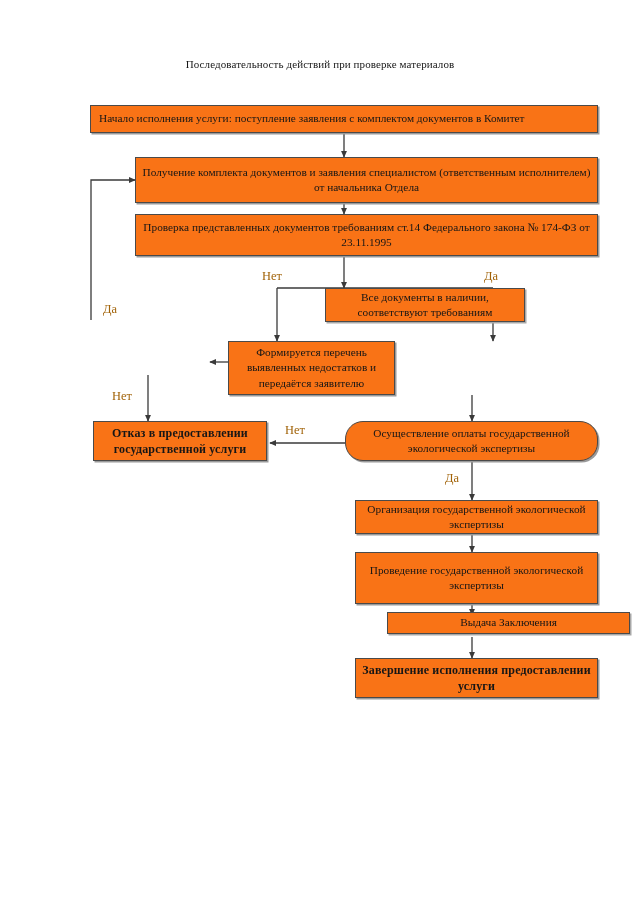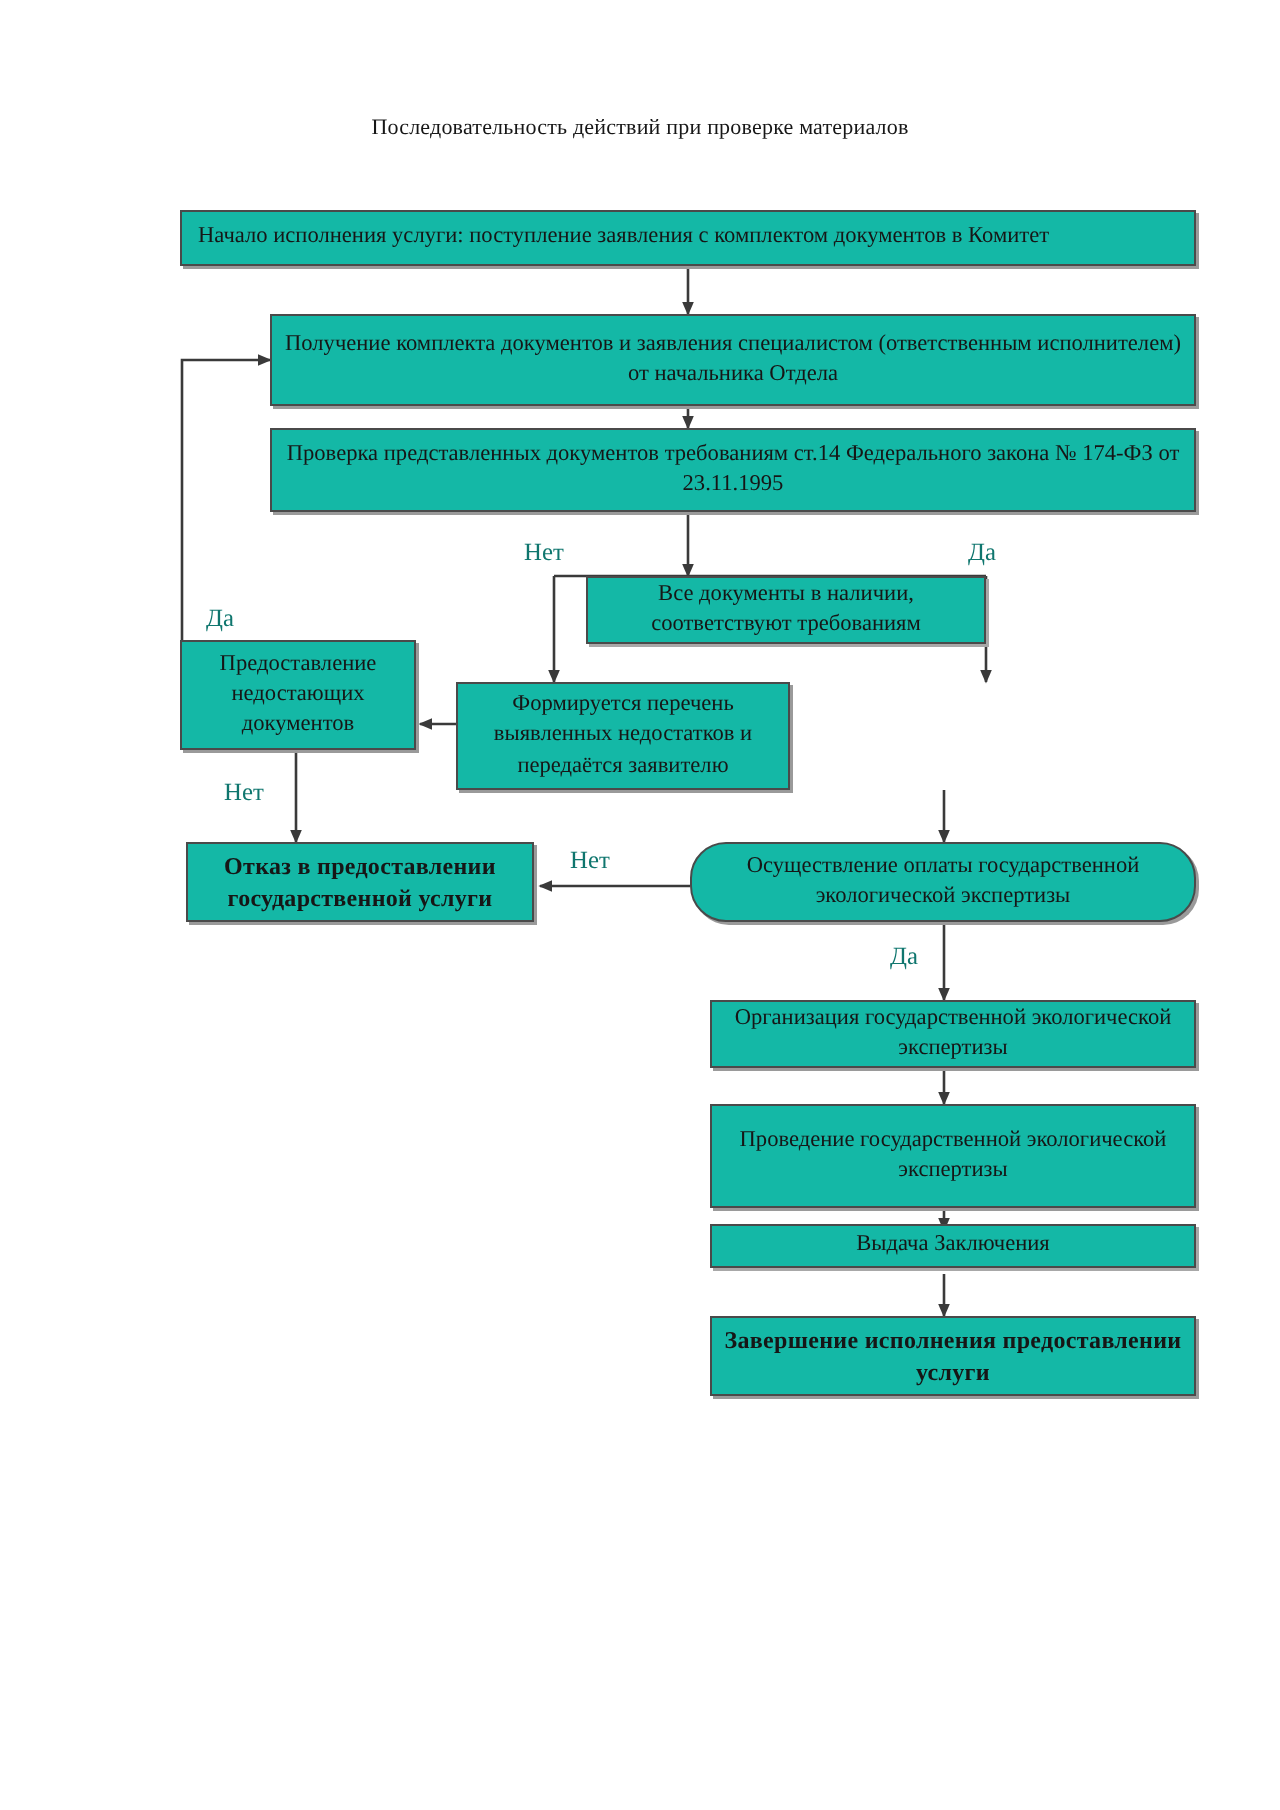--- a/index.html
+++ b/index.html
@@ -32,54 +32,55 @@
     text-align: center;
     font-size: 11px;
     letter-spacing: 0.1px;
     color: #171717;
   }
 
   
   .box {
     position: absolute;
     box-sizing: border-box;
-    background: #14b8a6;
+    background: #f97316;
     border: 1px solid #4a4a4a;
     box-shadow: 1.5px 1.5px 0 0 #9a9a9a;
     display: flex;
     align-items: center;
     justify-content: center;
     text-align: center;
     font-size: 11.3px;
     line-height: 1.35;
     padding: 2px 5px;
     color: #161616;
   }
   .box.bold {
     font-weight: bold;
     font-size: 12px;
     letter-spacing: 0.15px;
   }
   .box.thin {
     box-shadow: 1.5px 1.5px 0 0 #a8a8a8;
+    margin-left: 32px;
   }
 
   
   .svg-layer {
     position: absolute;
     left: 0; top: 0;
     width: 640px; height: 905px;
     pointer-events: none;
   }
 
   
   .elabel {
     position: absolute;
     font-size: 12.4px;
-    color: #0f766e;
+    color: #a16207;
     white-space: nowrap;
     line-height: 1;
     text-align: center;
   }
 </style>
 </head>
 <body>
 
 <div id="canvas">
 
@@ -126,21 +127,20 @@
   </svg>
 
   <div class="box" style="left:90px; top:105px; width:508px; height:28px; justify-content:flex-start; padding-left:8px;">Начало исполнения услуги: поступление заявления с комплектом документов в Комитет</div>
 
   <div class="box" style="left:135px; top:157px; width:463px; height:46px;">Получение комплекта документов и заявления специалистом (ответственным исполнителем) от начальника Отдела</div>
 
   <div class="box" style="left:135px; top:214px; width:463px; height:42px;">Проверка представленных документов требованиям ст.14 Федерального закона № 174-ФЗ от 23.11.1995</div>
 
   <div class="box thin" style="left:293px; top:288px; width:200px; height:34px;">Все документы в наличии, соответствуют требованиям</div>
 
-  <div class="box" style="left:90px; top:320px; width:118px; height:55px;">Предоставление недостающих документов</div>
 
   <div class="box" style="left:228px; top:341px; width:167px; height:54px;">Формируется перечень выявленных недостатков и передаётся заявителю</div>
 
 
   <div class="box bold" style="left:93px; top:421px; width:174px; height:40px;">Отказ в  предоставлении государственной услуги</div>
 
   <div class="box" style="left:345px; top:421px; width:253px; height:40px;border-radius:18px;">Осуществление оплаты государственной экологической экспертизы</div>
 
   <div class="box" style="left:355px; top:500px; width:243px; height:34px;">Организация государственной экологической экспертизы</div>
 

